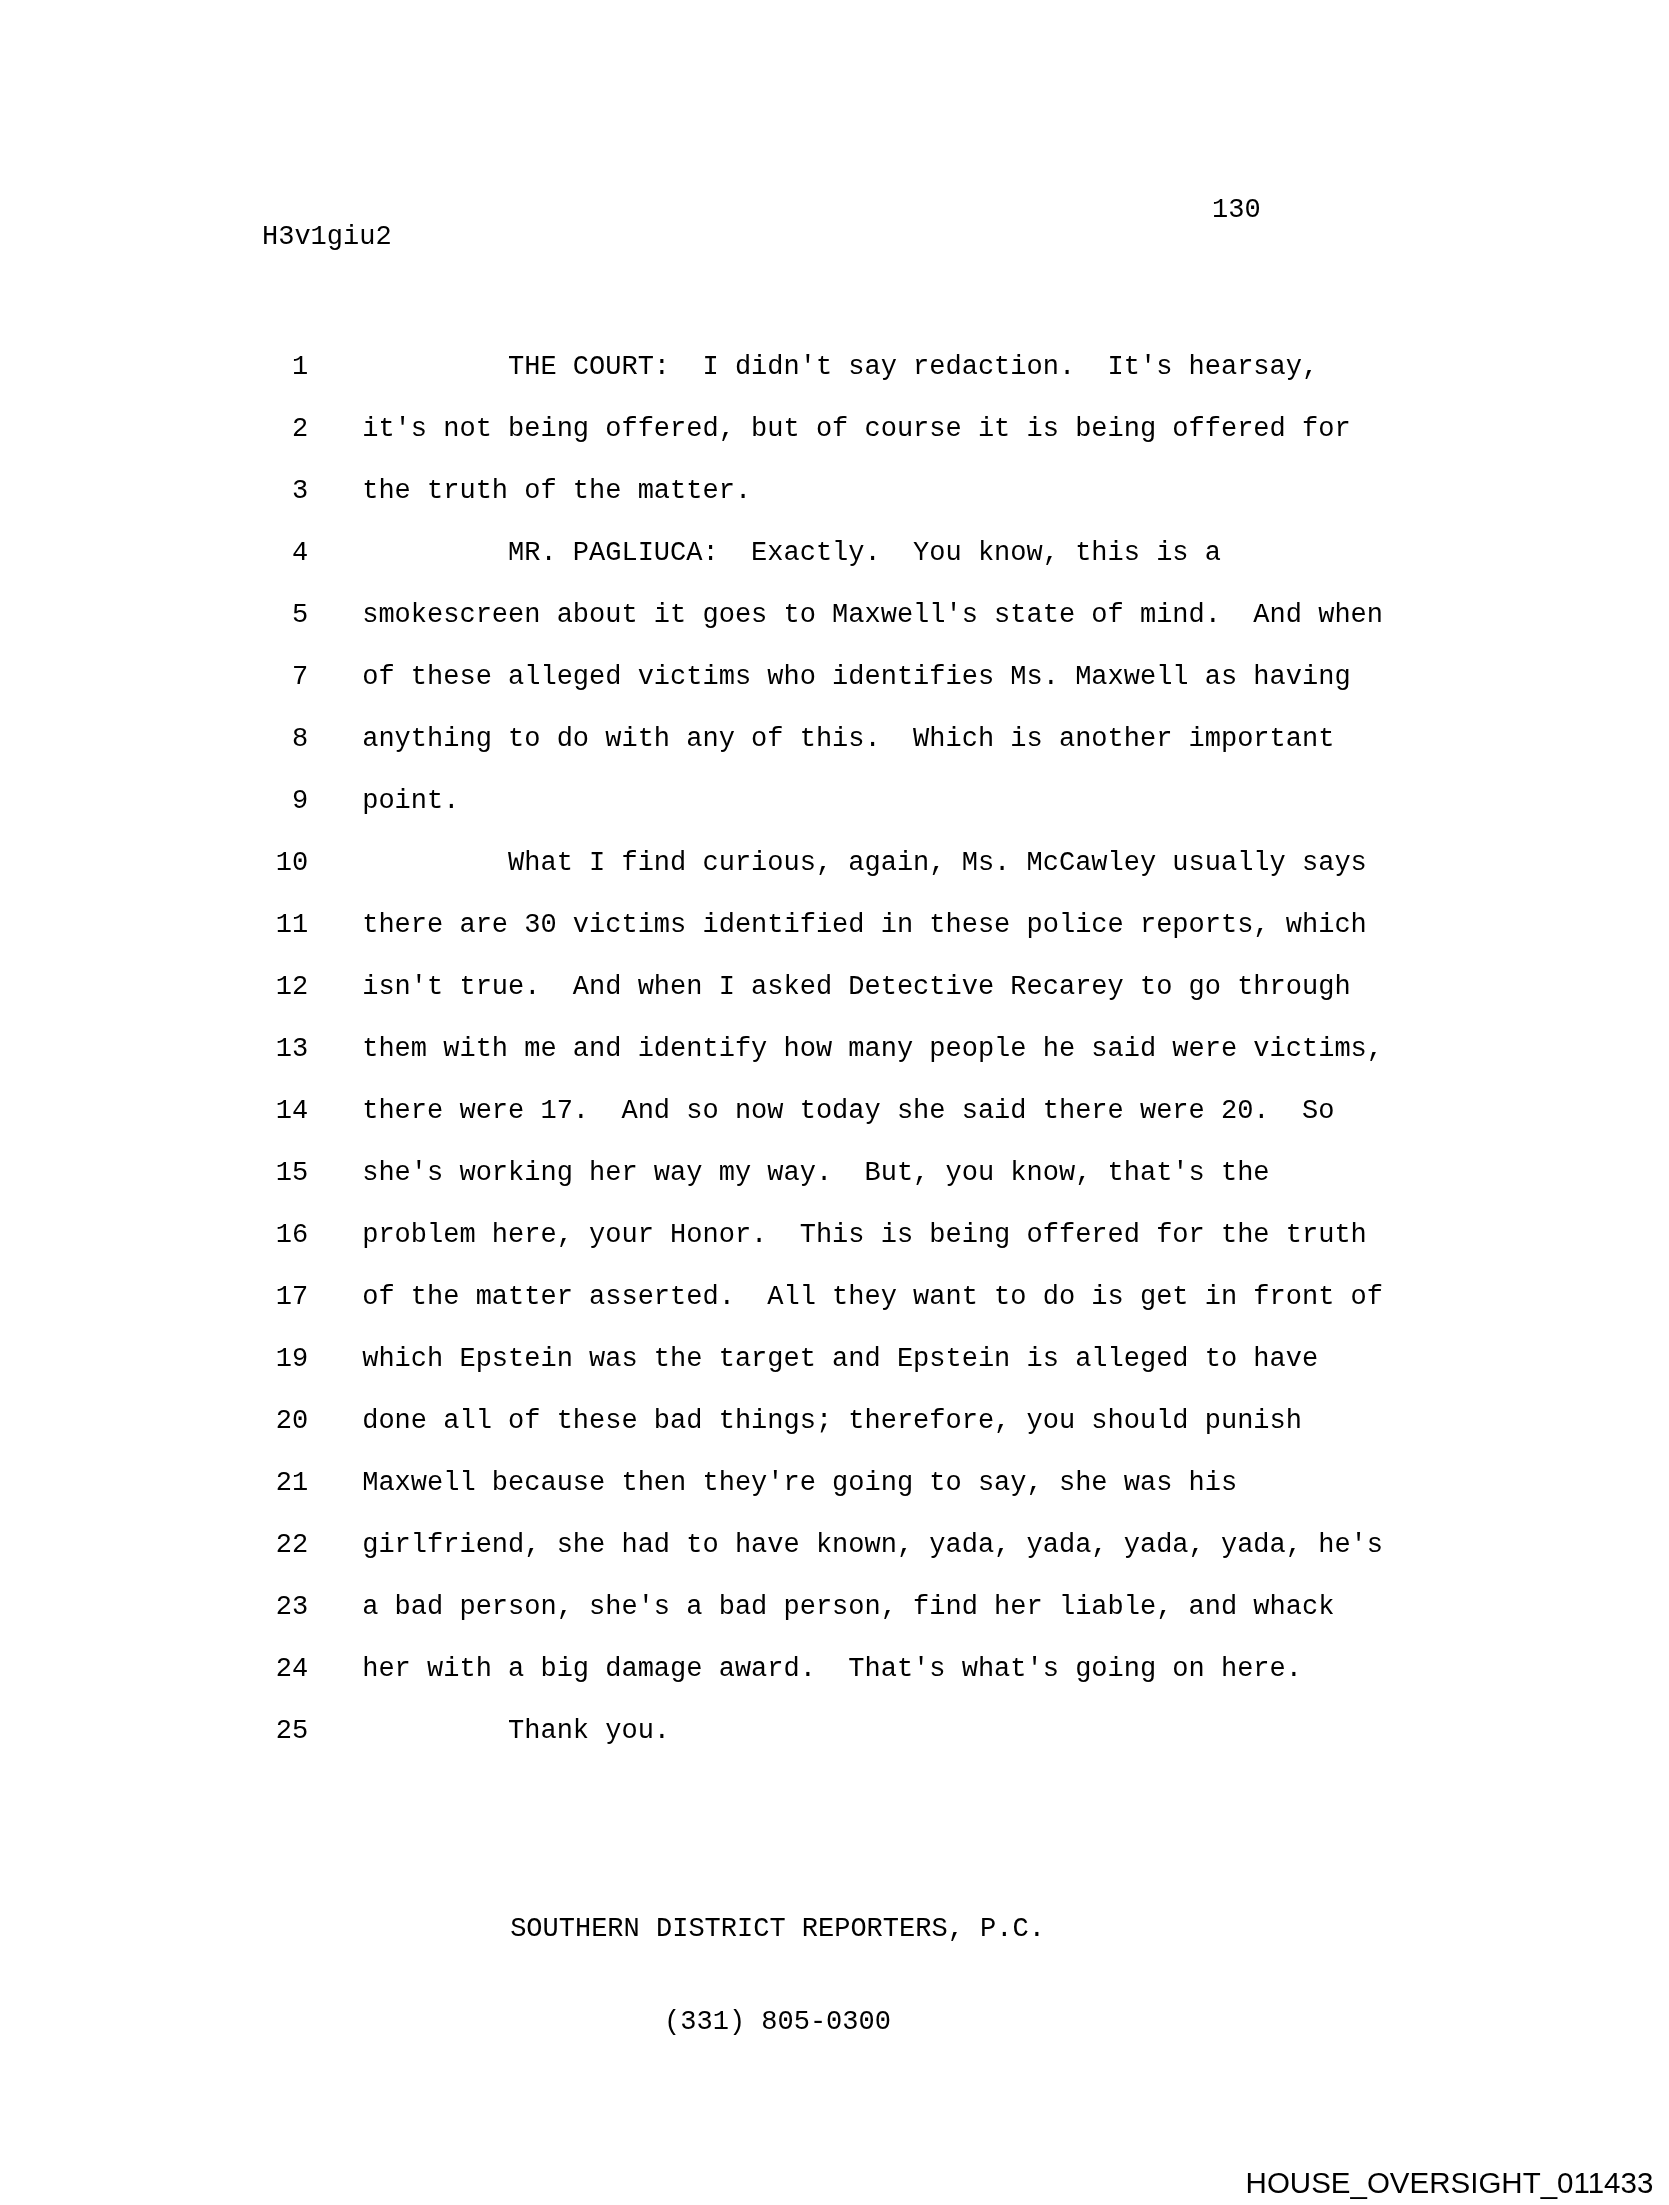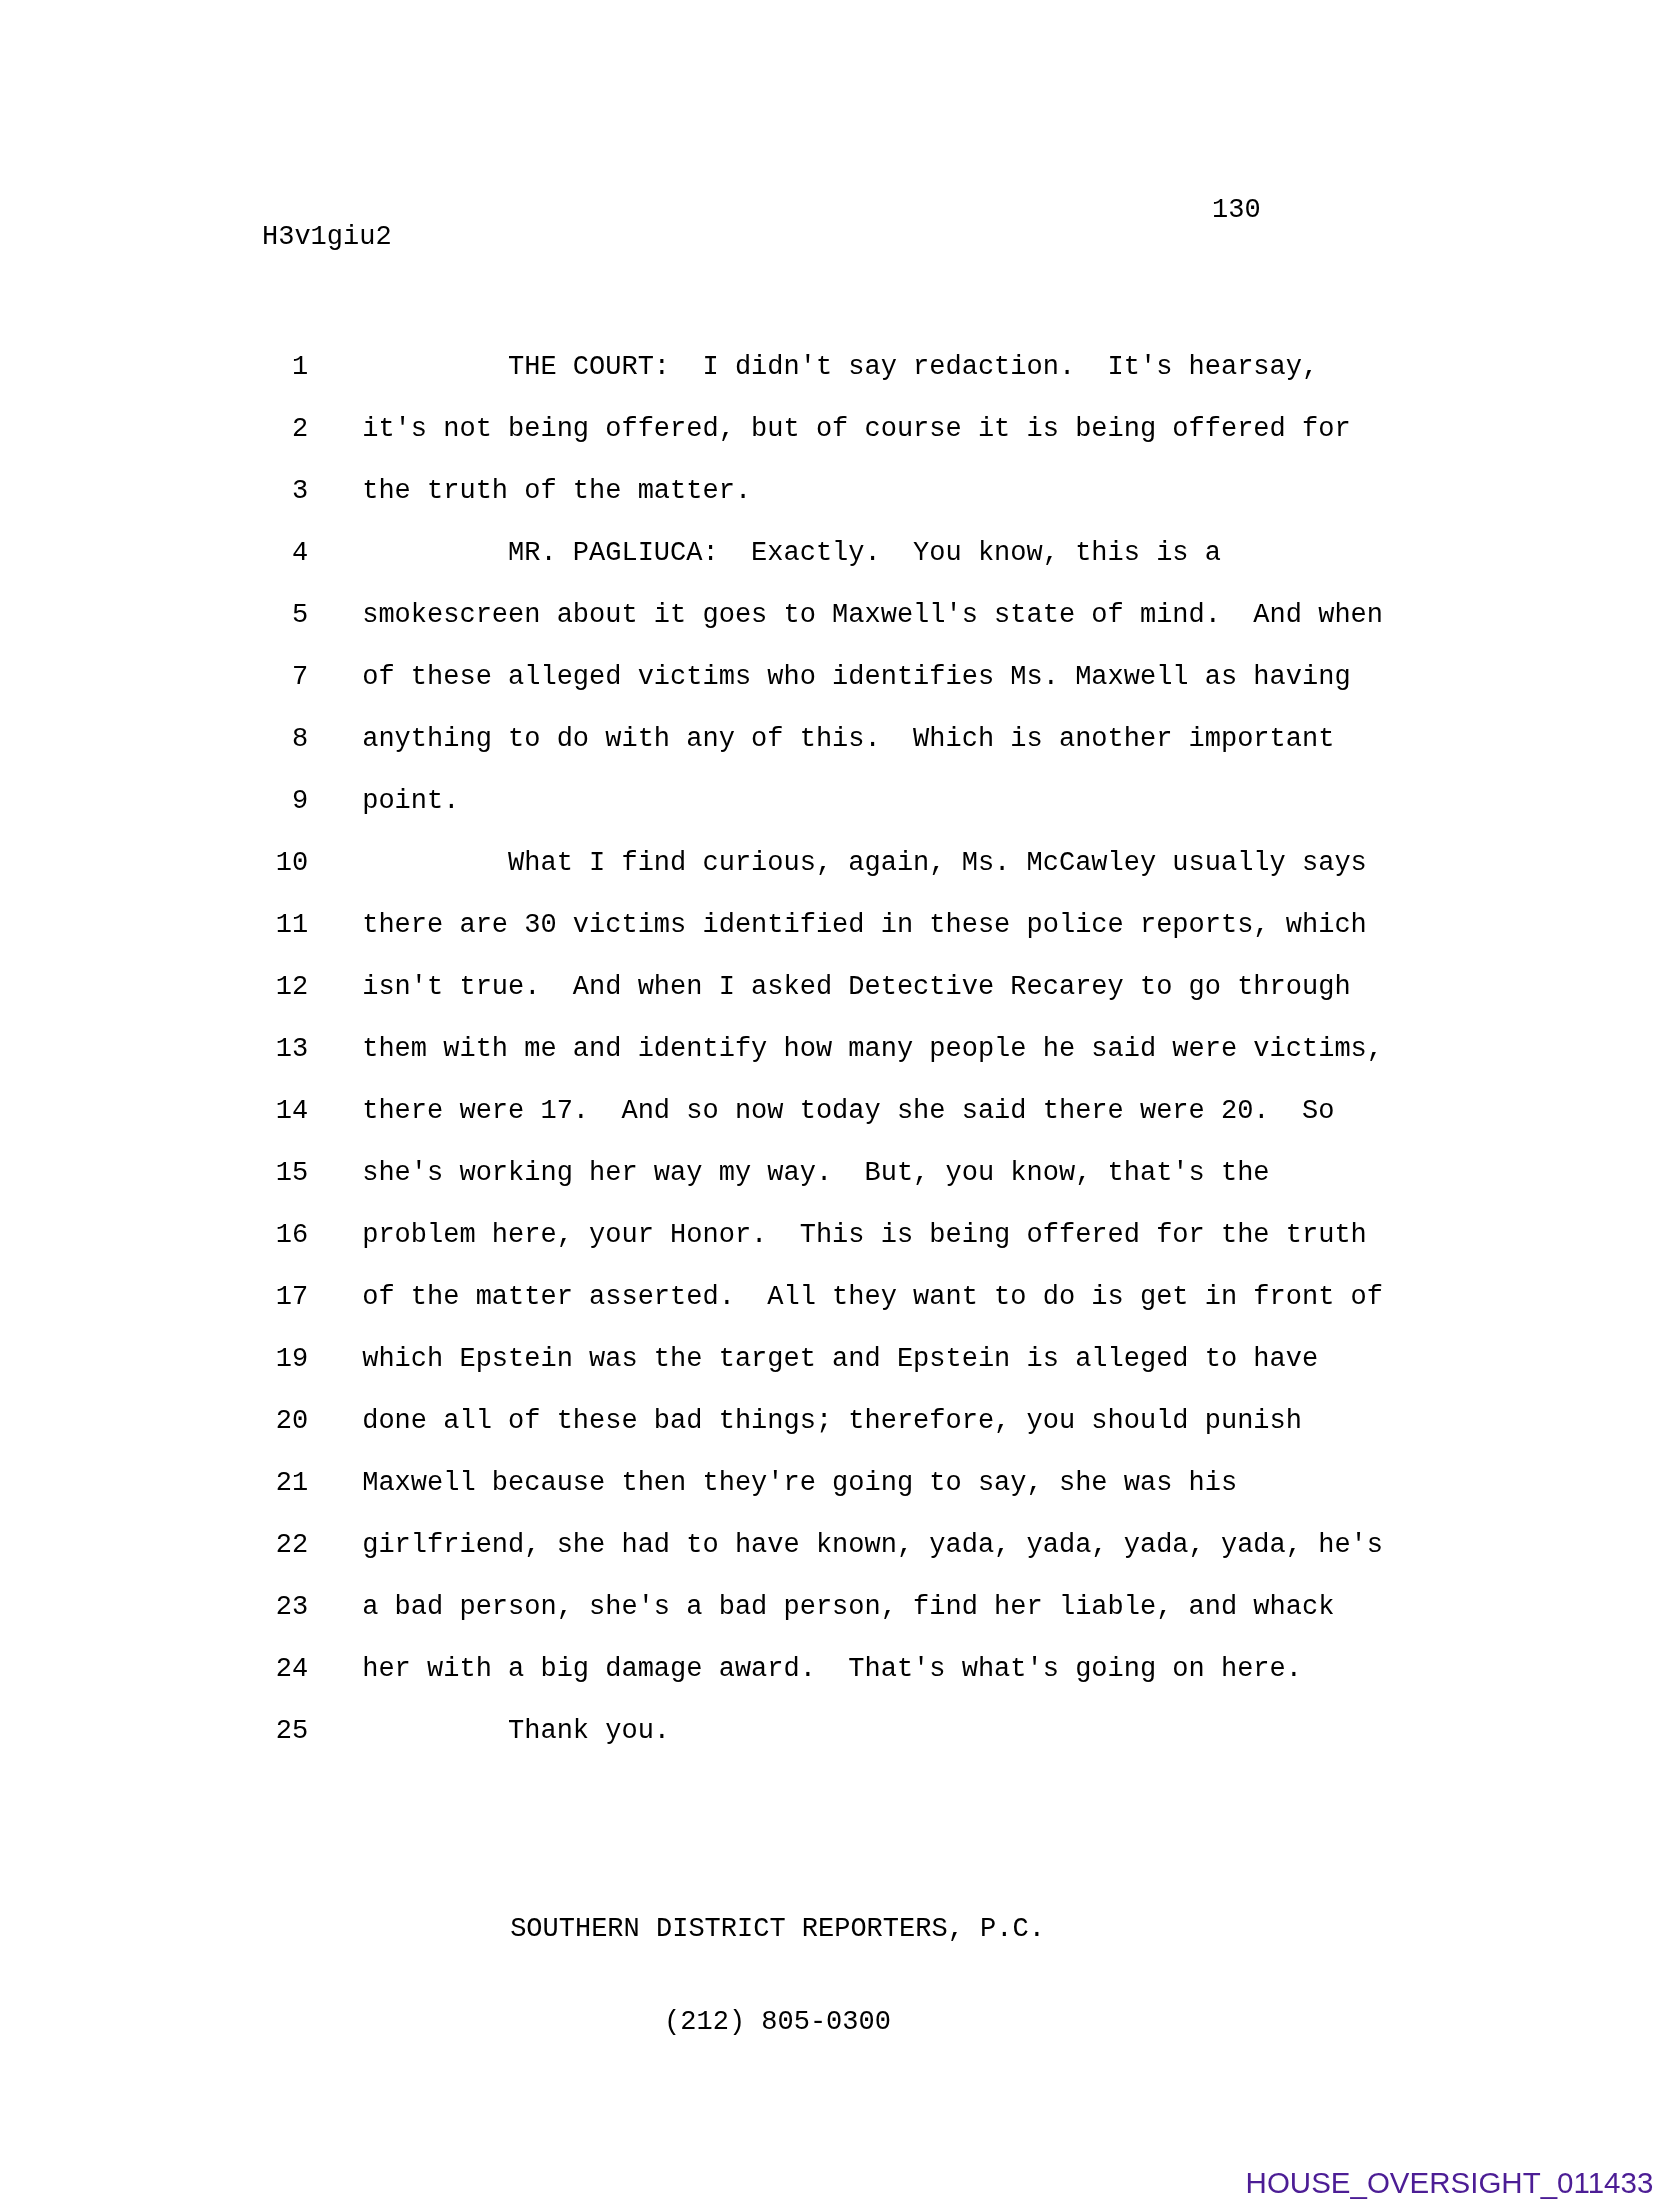--- a/index.html
+++ b/index.html
@@ -64,21 +64,21 @@
     line-height: 31px;
     white-space: pre;
   }
   .stamp {
     position: absolute;
     right: 15.7px;
     bottom: 7.2px;
     font-family: "Liberation Sans", "DejaVu Sans", sans-serif;
     font-size: 29.5px;
     line-height: 1;
-    color: #4c1d95;
+    color: #000000;
     white-space: pre;
   }
 </style>
 </head>
 <body>
 
 <div class="page">
 
   <div class="page-number">130</div>
 
@@ -175,19 +175,19 @@
       <span class="num">24</span><span class="txt">her with a big damage award.  That's what's going on here.</span>
     </div>
 
     <div class="line">
       <span class="num">25</span><span class="txt">         Thank you.</span>
     </div>
   </div>
 
   <div class="footer">
     <div>SOUTHERN DISTRICT REPORTERS, P.C.</div>
-    <div>(212) 805-0300</div>
+    <div>(331) 805-0300</div>
   </div>
 
   <div class="stamp">HOUSE_OVERSIGHT_011433</div>
 
 </div>
 
 
 </body></html>

